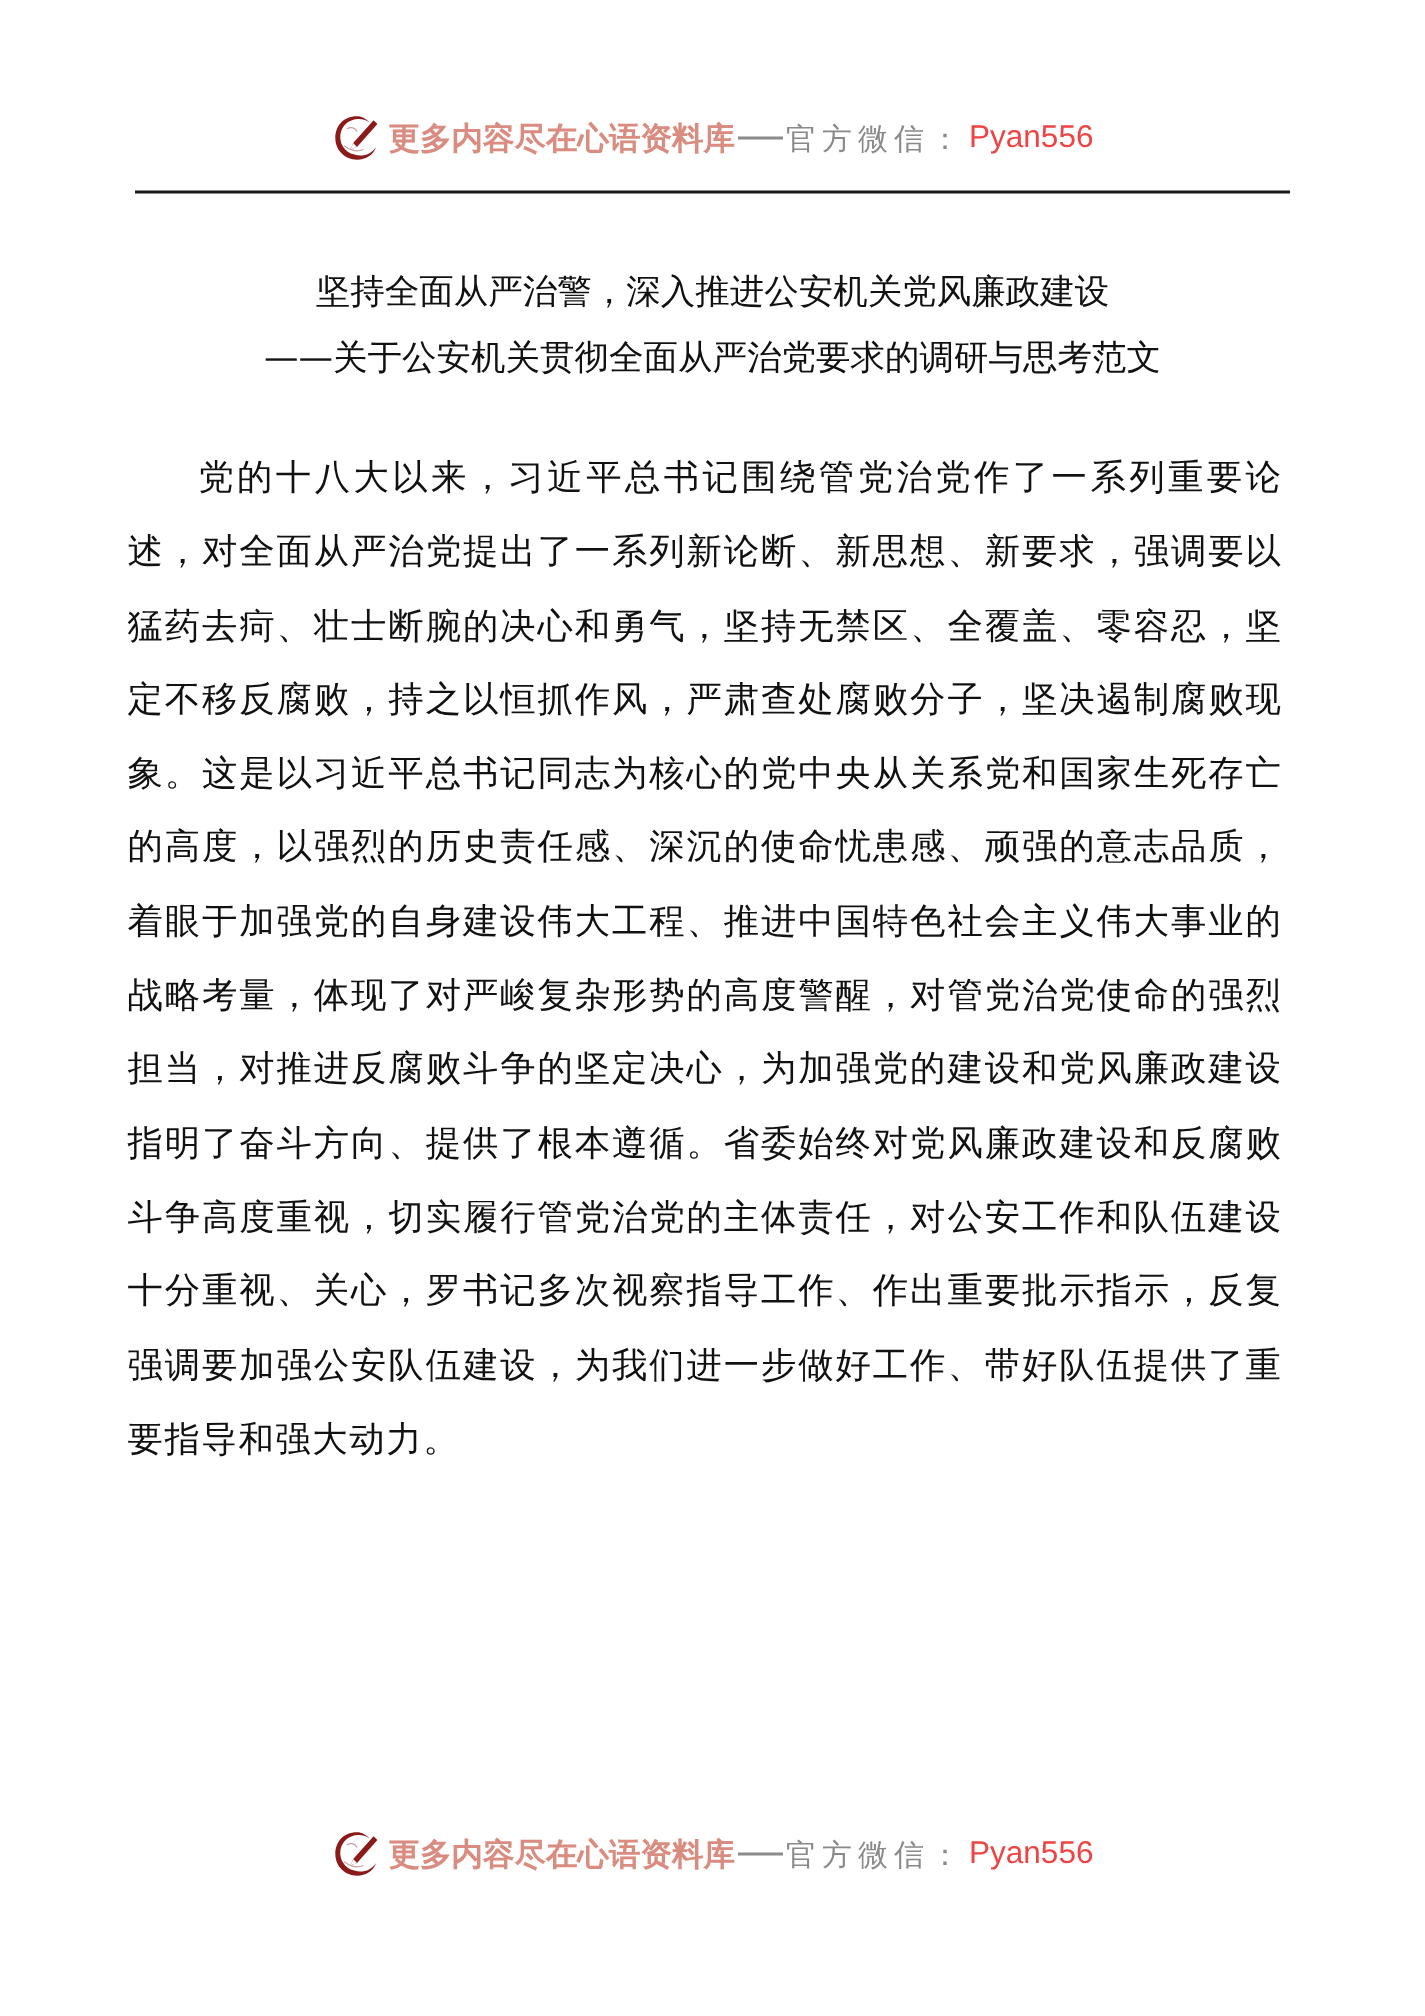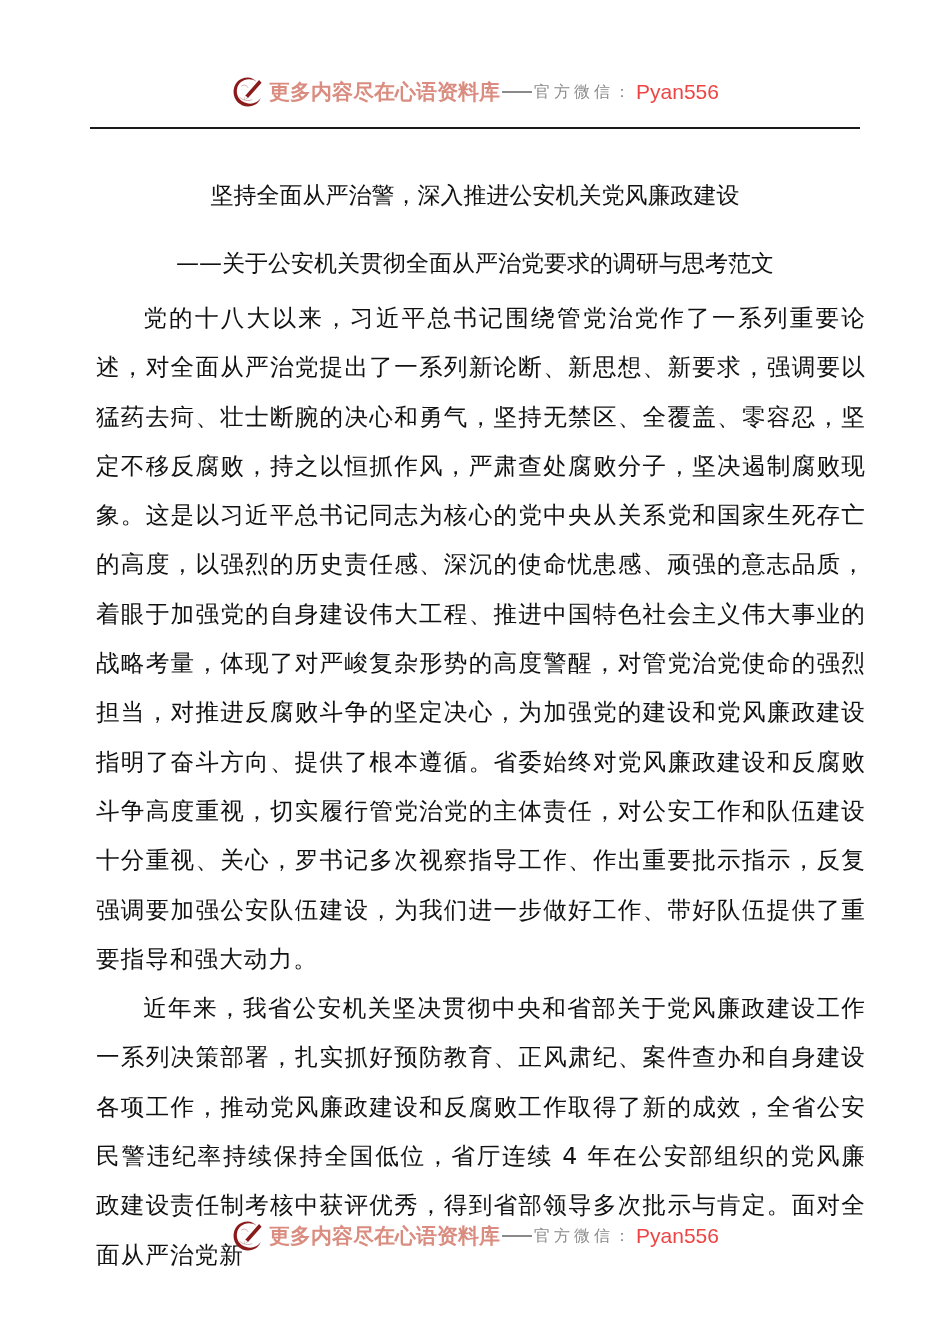--- a/index.html
+++ b/index.html
@@ -44,21 +44,21 @@
       display: inline-block;
       width: 30px;
       height: 1.5px;
       background: #8a8a8a;
       margin: 0 2px;
       position: relative;
       top: 0px;
     }
     .banner-label {
       font-family: "DejaVu Serif", "Liberation Serif", serif;
-      font-size: 16px;
+      font-size: 20px;
       color: #8a8a8a;
       letter-spacing: 4px;
     }
     .banner-id {
       font-family: "Liberation Sans", sans-serif;
       font-size: 21px;
       color: #ef4444;
       margin-left: 2px;
     }
     .rule {
@@ -73,24 +73,24 @@
       position: absolute;
       left: 0;
       width: 950px;
       text-align: center;
       font-size: 23px;
       line-height: 30px;
       color: #111111;
       white-space: nowrap;
     }
     .title.main { top: 180px; }
-    .title.sub { top: 248px; }
+    .title.sub { top: 224px; }
     .body-text {
       position: absolute;
-      left: 96px;
+      left: 85px;
       top: 294px;
       width: 770px;
     }
     .para {
       margin: 0;
       font-size: 23.6px;
       line-height: 49.3px;
       color: #111111;
       text-align: justify;
       text-indent: 2em;
@@ -115,21 +115,20 @@
   <span class="banner-id">Pyan556</span>
 </div>
 
 <div class="rule"></div>
 
 <div class="title main">坚持全面从严治警，深入推进公安机关党风廉政建设</div>
 <div class="title sub">——关于公安机关贯彻全面从严治党要求的调研与思考范文</div>
 
 <div class="body-text">
   <p class="para">党的十八大以来，习近平总书记围绕管党治党作了一系列重要论述，对全面从严治党提出了一系列新论断、新思想、新要求，强调要以猛药去疴、壮士断腕的决心和勇气，坚持无禁区、全覆盖、零容忍，坚定不移反腐败，持之以恒抓作风，严肃查处腐败分子，坚决遏制腐败现象。这是以习近平总书记同志为核心的党中央从关系党和国家生死存亡的高度，以强烈的历史责任感、深沉的使命忧患感、顽强的意志品质，着眼于加强党的自身建设伟大工程、推进中国特色社会主义伟大事业的战略考量，体现了对严峻复杂形势的高度警醒，对管党治党使命的强烈担当，对推进反腐败斗争的坚定决心，为加强党的建设和党风廉政建设指明了奋斗方向、提供了根本遵循。省委始终对党风廉政建设和反腐败斗争高度重视，切实履行管党治党的主体责任，对公安工作和队伍建设十分重视、关心，罗书记多次视察指导工作、作出重要批示指示，反复强调要加强公安队伍建设，为我们进一步做好工作、带好队伍提供了重要指导和强大动力。</p>
-  <p class="para">近年来，我省公安机关坚决贯彻中央和省部关于党风廉政建设工作一系列决策部署，扎实抓好预防教育、正风肃纪、案件查办和自身建设各项工作，推动党风廉政建设和反腐败工作取得了新的成效，全省公安民警违纪率持续保持全国低位，省厅连续 4 年在公安部组织的党风廉政建设责任制考核中获评优秀，得到省部领导多次批示与肯定。面对全面从严治党新</p>
 </div>
 
 <div class="banner bottom">
   <svg class="logo" viewBox="0 0 40 40">
     <path d="M20 3 C9 3 3 11 3 20 C3 30 11 37 20 37 C27 37 33 33 35 27 C31 33 24 35 18 33 C10 31 6 24 7 17 C8 10 14 5 21 5 C25 5 28 6 30 8 C27 5 24 3 20 3 Z" fill="#8b1a1a"></path>
     <path d="M33 6 L17 24 L15 29 L20 27 L36 9 Z" fill="#8b1a1a"></path>
     <path d="M17 24 L15 29 L20 27 Z" fill="#ffffff"></path>
     <path d="M12 13 C15 11 19 12 20 15" stroke="#c9a0a0" stroke-width="1" fill="none"></path>
     <path d="M10 26 C14 30 20 31 25 29" stroke="#c9a0a0" stroke-width="1" fill="none"></path>
   </svg>

